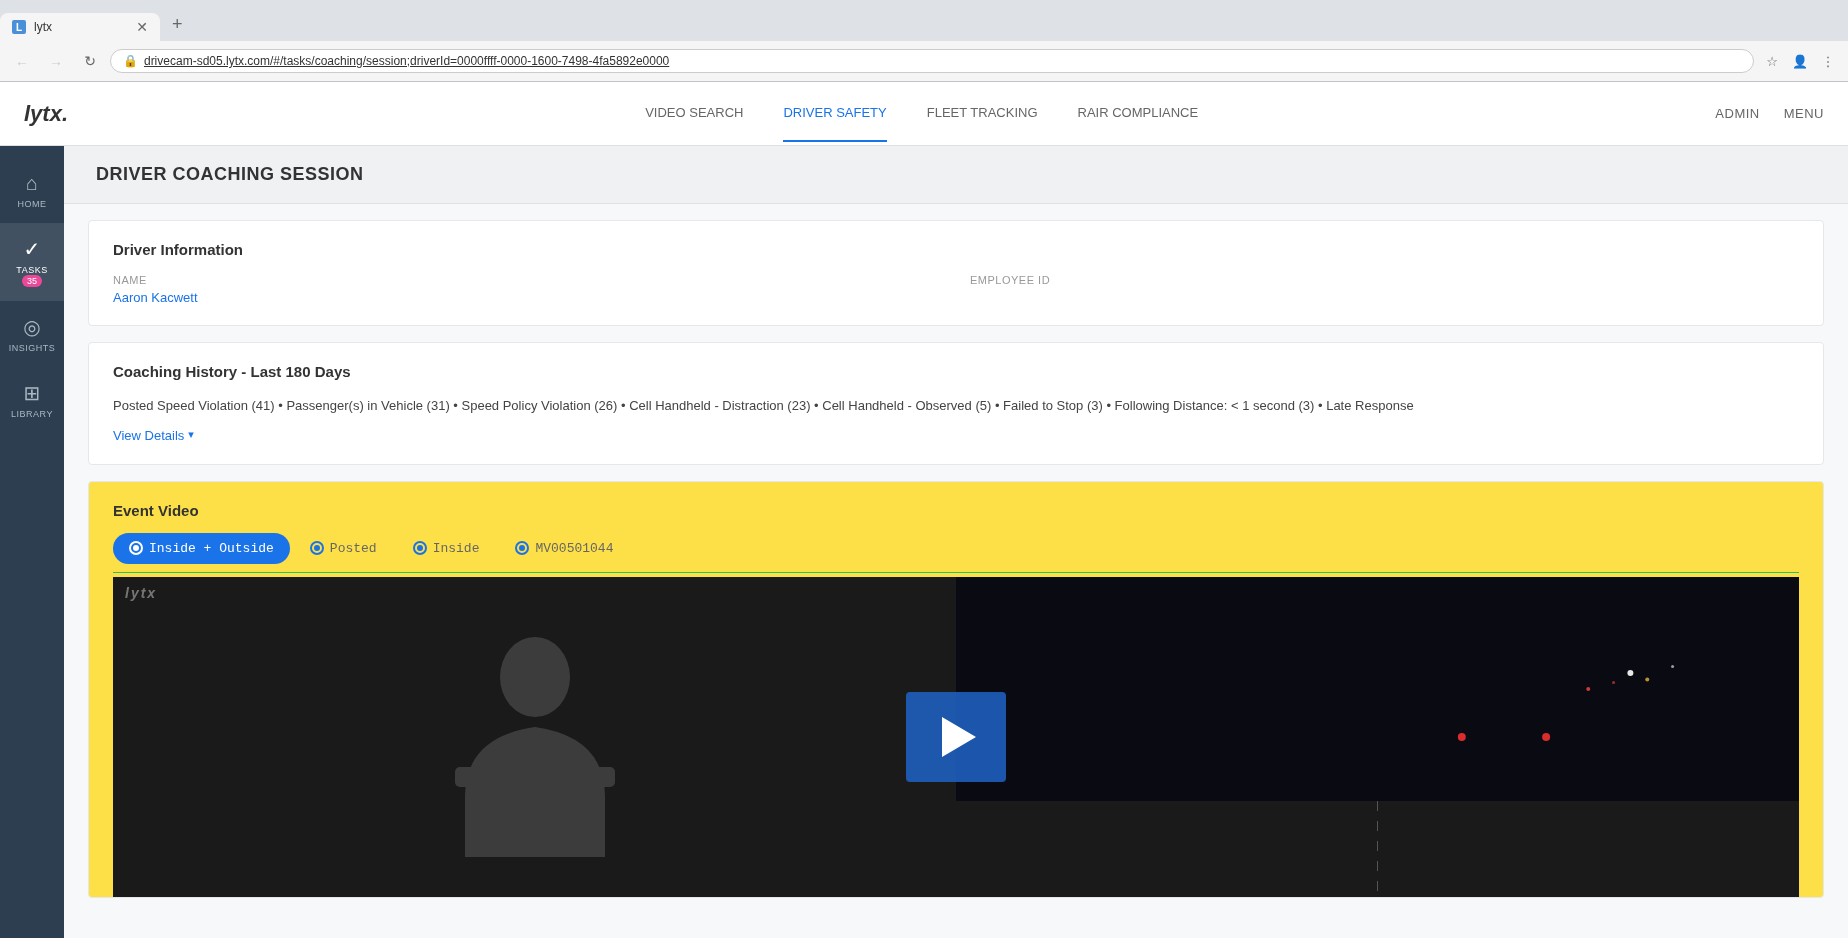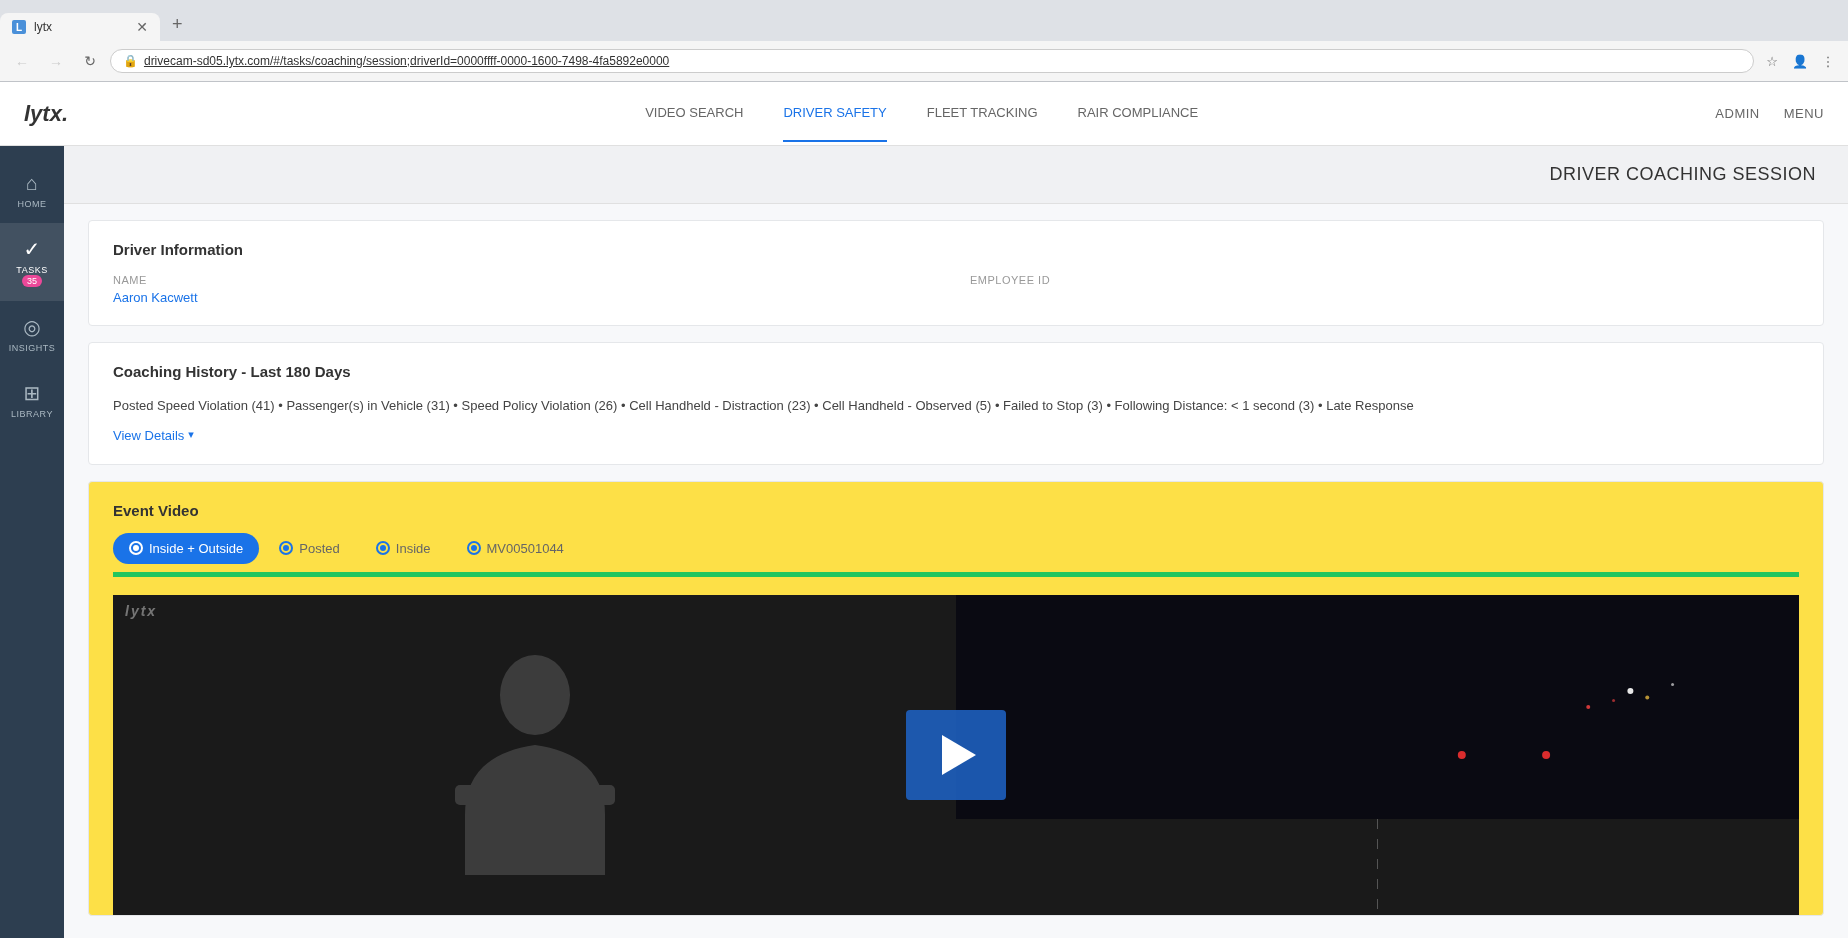--- a/index.html
+++ b/index.html
@@ -203,24 +203,23 @@
       background: #f7f8fa;
     }
 
     .page-header {
       background: #f0f1f3;
       padding: 18px 32px;
       border-bottom: 1px solid #e0e0e0;
     }
     .page-title {
       font-size: 18px;
-      font-weight: 400;
+      font-weight: 700;
       color: #333;
       letter-spacing: 0.5px;
-      text-align: right;
     }
 
     .content-body {
       padding: 0;
     }
 
     
     .card {
       background: white;
       margin: 16px 24px;
@@ -281,24 +280,25 @@
     .event-video-title {
       font-size: 15px;
       font-weight: 600;
       color: #333;
       margin-bottom: 14px;
     }
 
     .video-tabs {
       display: flex;
       gap: 0;
-      margin-bottom: 18px;
-      border-bottom: 5px solid #22c55e;
+      margin-bottom: 4px;
+      border-bottom: 1px solid #22c55e;
       padding-bottom: 0;
       padding-left: 0;
+      font-family: Liberation Mono, monospace;
     }
     .video-tab {
       display: flex;
       align-items: center;
       gap: 6px;
       padding: 8px 16px;
       font-size: 13px;
       color: #666;
       cursor: pointer;
       border-radius: 20px;

